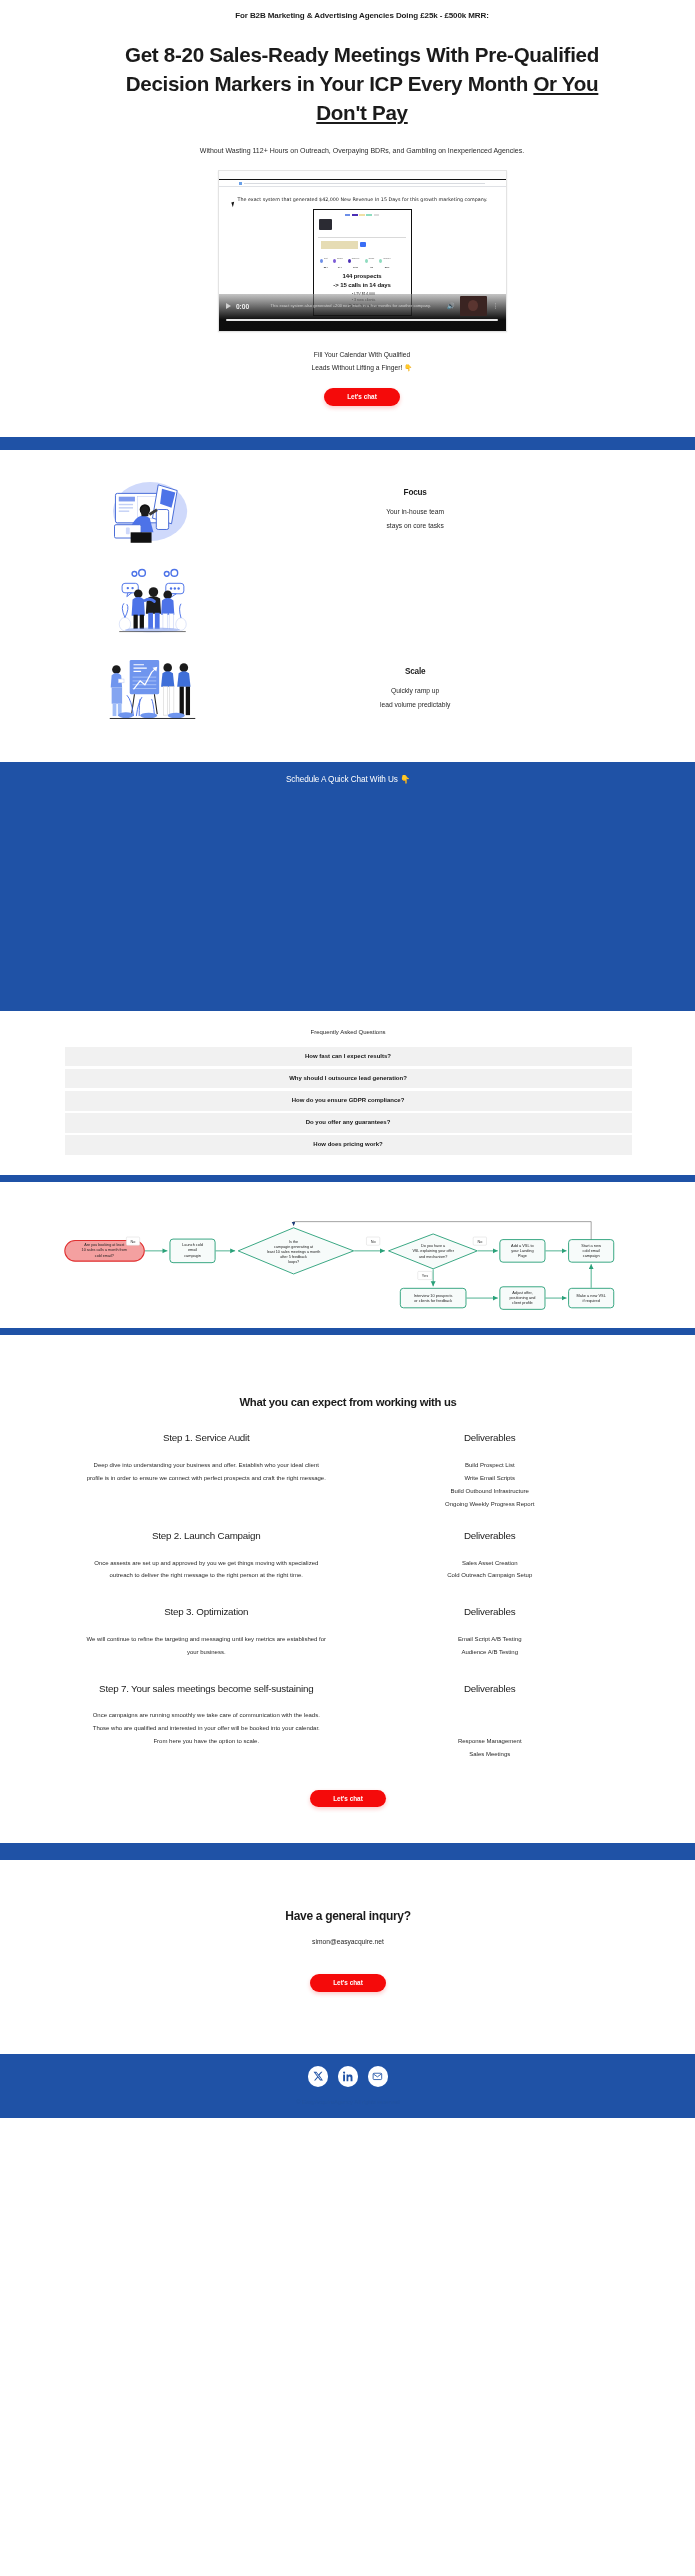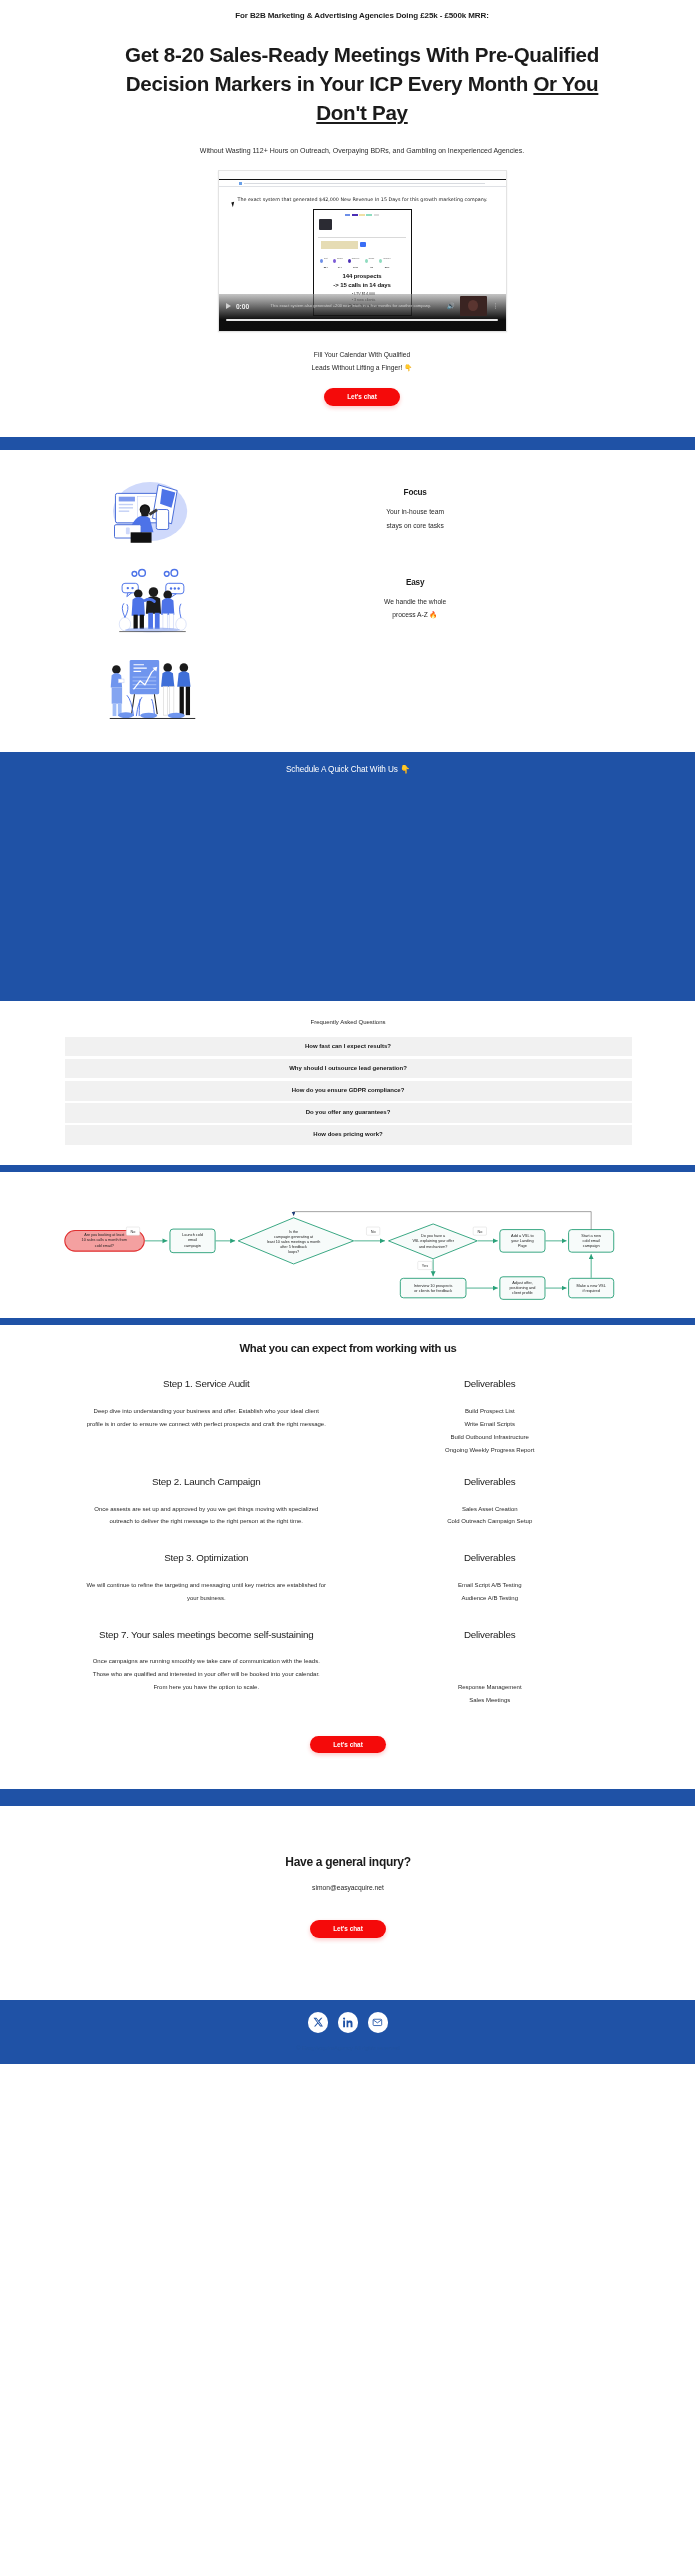--- a/index.html
+++ b/index.html
@@ -131,21 +131,21 @@
     display:block; margin:13.4px auto 0;
     width:76px; height:17.5px; line-height:17.5px;
     background:#f50a0a; color:#fff; border:none;
     border-radius:9.3px; font-size:6.4px; font-weight:700;
     cursor:pointer; text-align:center;
     box-shadow:0 2.1px 4.6px rgba(245,10,10,.22);
     font-family:"Liberation Sans", sans-serif;
   }
 
   
-  .features { padding: 24px 0 10px; }
+  .features { padding: 24px 0 20px; }
   .feat-row { display:flex; align-items:center; margin-bottom:17.5px; }
   .feat-art { width: 155px; display:flex; justify-content:center; margin-left:10.3px;}
   .feat-txt { flex:1; text-align:center; padding-right:31px;}
   .feat-title { font-size:8.2px; font-weight:700; letter-spacing:-0.2px; color:#1c1c1c; }
   .feat-desc { margin-top:8.2px; font-size:6.7px; line-height:1.95; color:#272727; }
   .illus { width: 95px; height: 72px; }
 
   
   .book { background:#1f52a6; padding: 11.3px 0 0; }
   .book h2 { text-align:center; color:#fff; font-size:8.2px; font-weight:500; letter-spacing:-0.1px;}
@@ -158,21 +158,21 @@
     background:#f1f1f1; height:19.6px; line-height:19.6px;
     text-align:center; font-size:6px; font-weight:700; color:#171717;
     margin-bottom:2.6px; cursor:pointer;
   }
 
   
   .flow-sec { padding: 15.5px 0 12.4px; background:#fff; }
   .flow-svg { display:block; margin: 0 auto; }
 
   
-  .steps { padding: 17.5px 0 0; }
+  .steps { padding: 17.5px 0 0; margin-top: 44px; }
   .steps h2 { text-align:center; font-size:11.3px; font-weight:700; letter-spacing:-0.3px; color:#1b1b1b; margin-bottom:23px;}
   .step-row { display:flex; margin-bottom: 13.4px; }
   .step-col { width:50%; text-align:center; padding: 0 20.6px; }
   .step-h { font-size:9.8px; font-weight:400; letter-spacing:-0.2px; color:#1c1c1c; line-height:1.35;}
   .step-body { margin-top:14.4px; font-size:6px; line-height:2.15; color:#2a2a2a;}
   .deliv-list { margin-top:14.4px; font-size:6px; line-height:2.15; color:#2a2a2a;}
 
   
   .inquiry { text-align:center; padding: 49px 15px 62px; }
   .inquiry h2 { font-size:12px; font-weight:700; letter-spacing:-0.3px; color:#1b1b1b;}
@@ -343,27 +343,20 @@
             <rect x="135" y="106" width="9" height="32" fill="#fff" stroke="#b9c7f2"></rect>
           <path d="M84 78 q12 -6 20 2" stroke="#4d73e8" stroke-width="6" fill="none" stroke-linecap="round"></path>
           <ellipse cx="42" cy="128" rx="12" ry="14" fill="#fff" stroke="#b9c7f2"></ellipse>
           <path d="M42 114 q-10 -22 -2 -30 M42 114 q10 -20 4 -28" stroke="#4d73e8" stroke-width="2" fill="none"></path>
           <ellipse cx="160" cy="128" rx="11" ry="13" fill="#fff" stroke="#b9c7f2"></ellipse>
           <path d="M160 115 q-6 -22 0 -30" stroke="#4d73e8" stroke-width="2" fill="none"></path>
           <ellipse cx="100" cy="140" rx="58" ry="5" fill="#7e9aee" opacity=".55"></ellipse>
           <rect x="30" y="143" width="140" height="1.6" fill="#444"></rect>
         </svg>
       </div>
-      <div class="feat-txt">
-        <div class="feat-title">Easy</div>
-        <div class="feat-desc">
-          <div>We handle the whole</div>
-          <div>process A-Z 🔥</div>
-        </div>
-      </div>
     </div>
 
     <div class="feat-row">
       <div class="feat-art">
         <svg class="illus" viewBox="0 0 200 150">
           <rect x="52" y="14" width="62" height="72" rx="3" fill="#6f95ee"></rect>
           <g stroke="#fff" stroke-width="2.4">
               <path d="M60 24h22M60 31h28M60 38h16"></path>
             </g>
           <g stroke="#cfe0ff" stroke-width="1.2">
@@ -387,20 +380,27 @@
           <rect x="157" y="70" width="9" height="60" fill="#111"></rect>
             <rect x="170" y="70" width="9" height="60" fill="#111"></rect>
           <path d="M60 132 q-4 -34 -14 -44 M66 132 q4 -30 12 -40 M72 132 q0 -26 2 -36" stroke="#4d73e8" stroke-width="2" fill="none"></path>
           <path d="M104 130 q-2 -26 -6 -34" stroke="#4d73e8" stroke-width="2" fill="none"></path>
           <ellipse cx="44" cy="130" rx="16" ry="6" fill="#6f95ee"></ellipse>
           <ellipse cx="92" cy="131" rx="18" ry="6" fill="#6f95ee"></ellipse>
           <ellipse cx="150" cy="131" rx="18" ry="6" fill="#6f95ee"></ellipse>
           <rect x="10" y="136" width="180" height="2" fill="#222"></rect>
         </svg>
       </div>
+      <div class="feat-txt">
+        <div class="feat-title">Scale</div>
+        <div class="feat-desc">
+          <div>Quickly ramp up</div>
+          <div>lead volume predictably</div>
+        </div>
+      </div>
     </div>
 
   </div>
 </section>
 
 <section class="section book">
   <h2>Schedule A Quick Chat With Us 👇</h2>
   <div class="book-area"></div>
 </section>
 

